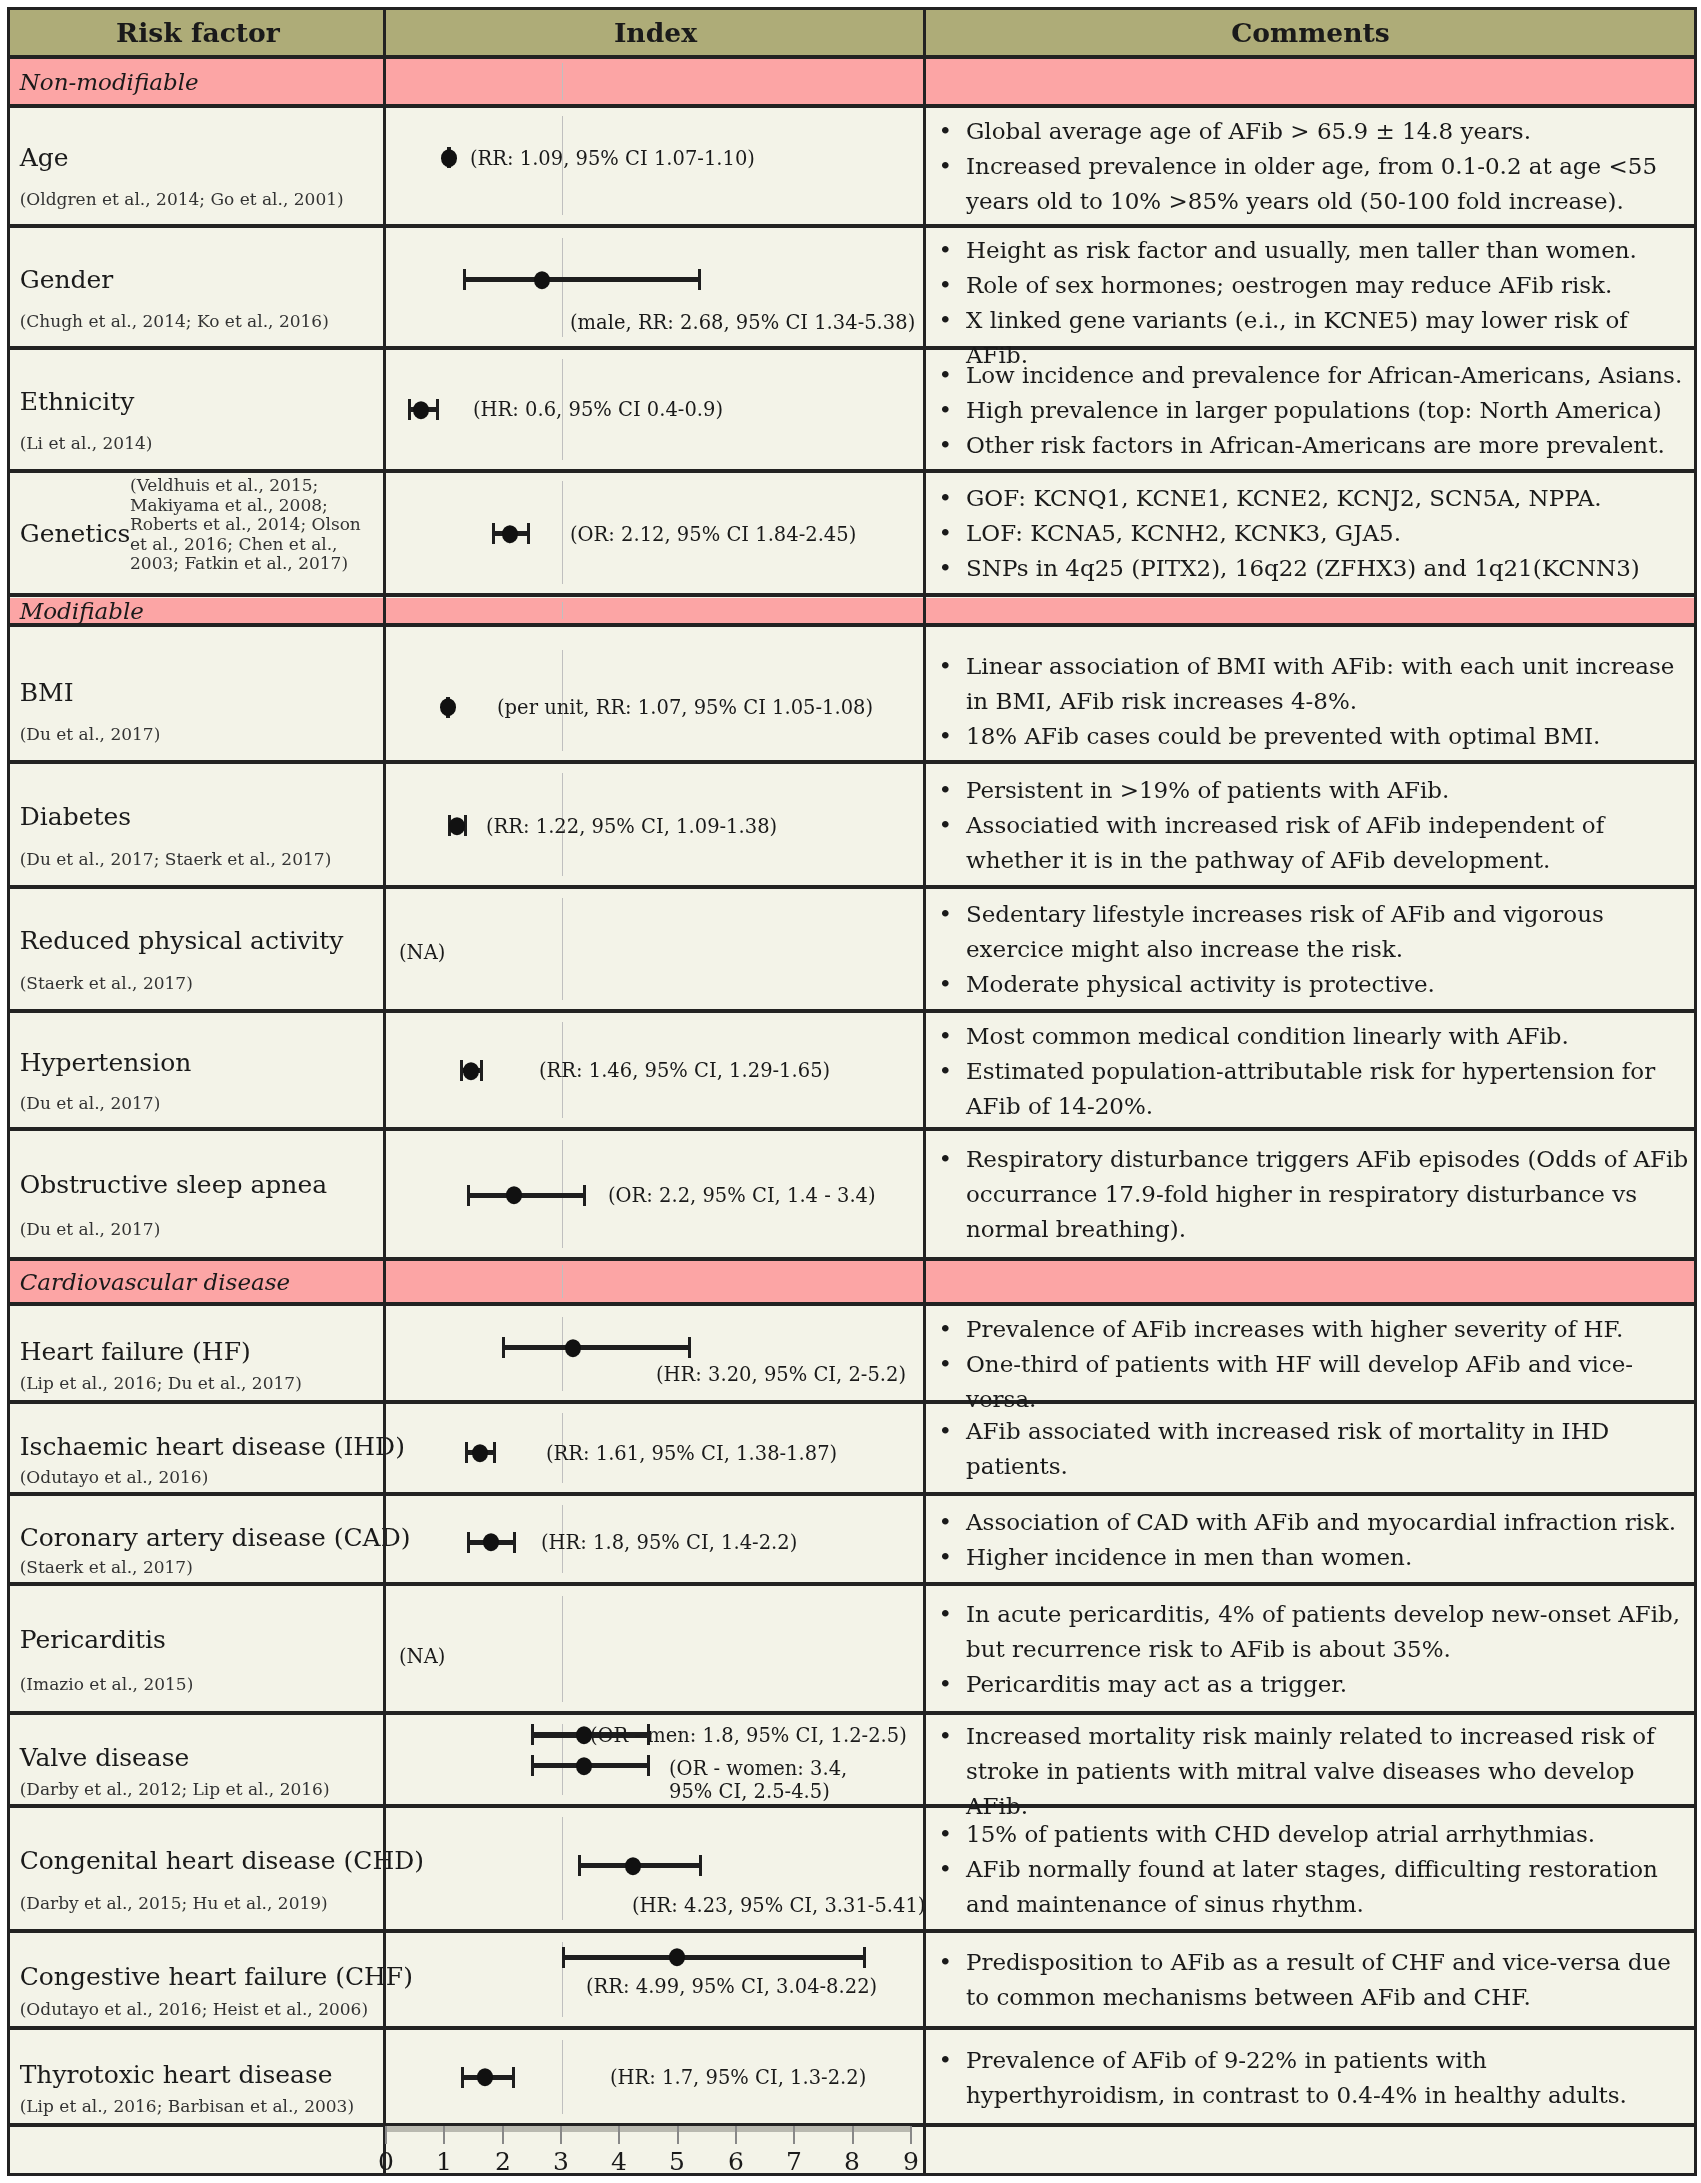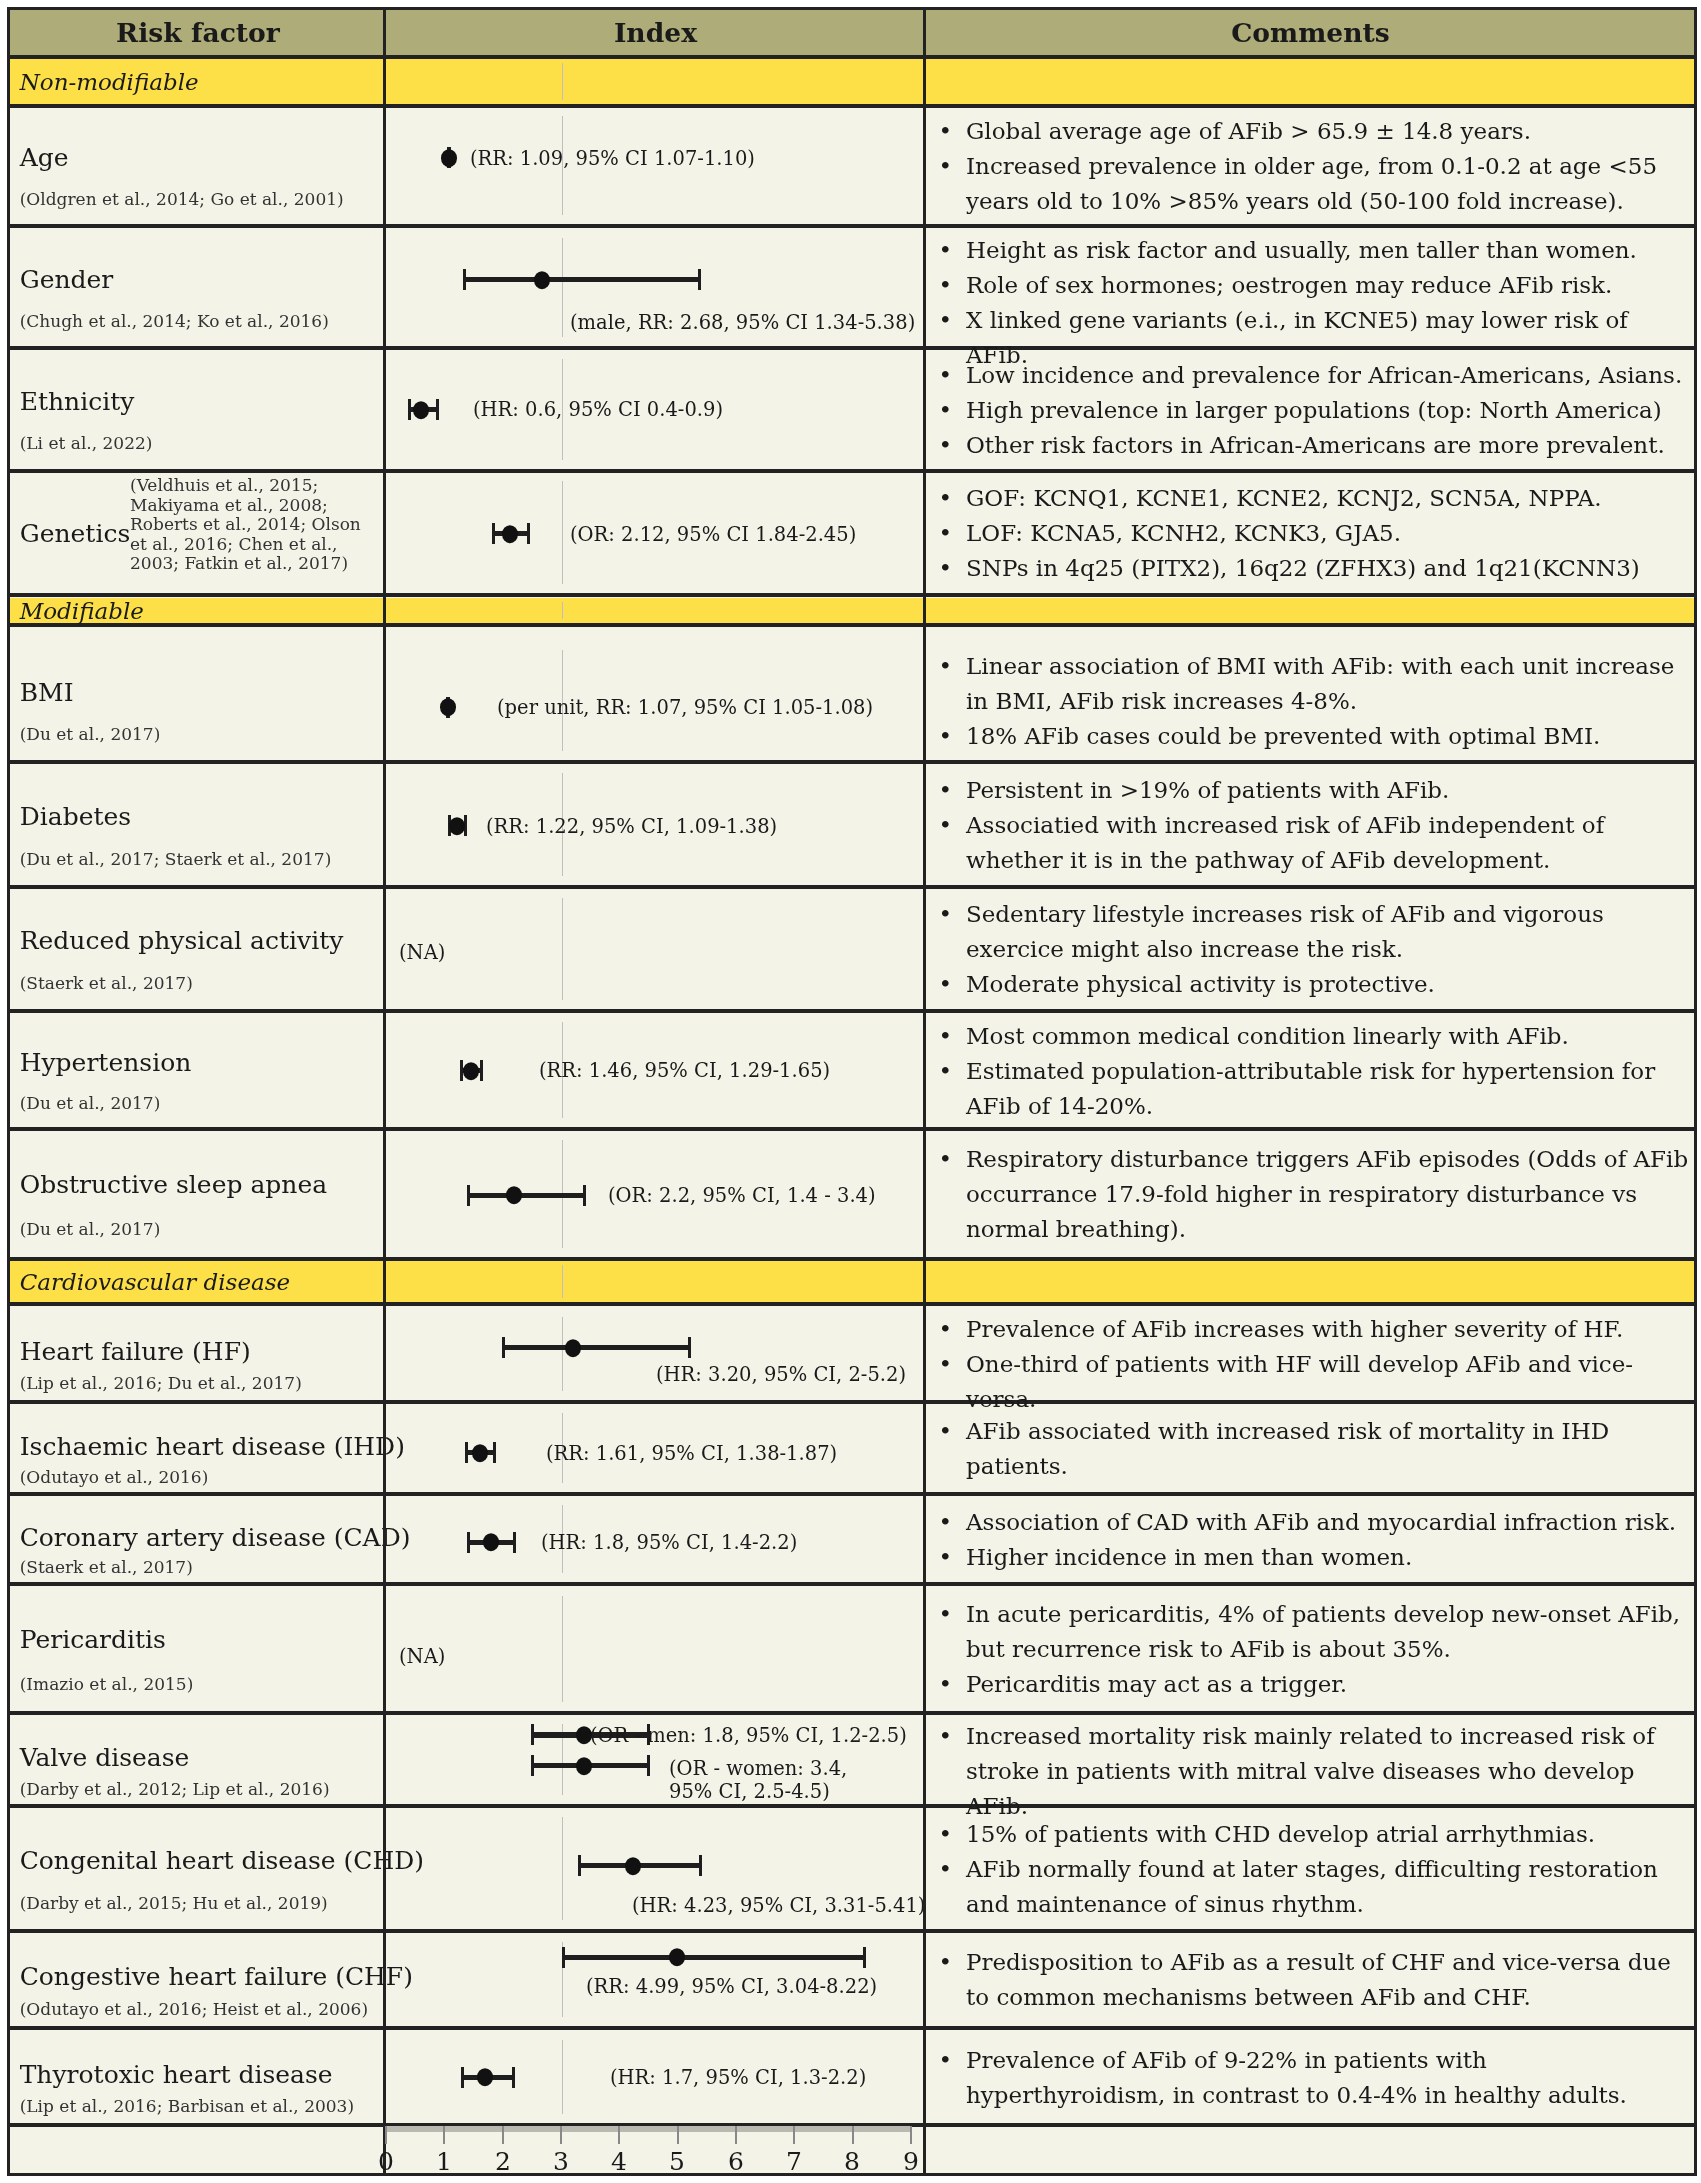--- a/index.html
+++ b/index.html
@@ -1,20 +1,20 @@
 <!DOCTYPE html>
 <html style="font-size:7px"><head>
 <meta charset="utf-8">
 <style>
   html, body { margin:0; padding:0; background:#ffffff; }
   body { width:1702px; height:2183px; position:relative; overflow:hidden; font-family:"DejaVu Serif","Liberation Serif",serif; color:#1a1a1a; }
   #tbl { position:absolute; left:7px; top:7px; width:1690px; height:2169px; background:#f3f3e8; border:3.5px solid #222; box-sizing:border-box; }
   .row { position:absolute; left:0; width:100%; box-sizing:border-box; border-bottom:4px solid #222; }
   .hdr { background:#aeac78; }
-  .sec { background:#fde047; }
+  .sec { background:#fca5a5; }
   .vline { position:absolute; top:0; bottom:0; width:2.7px; background:#222; }
   .hcell { position:absolute; top:0; height:100%; display:flex; align-items:center; justify-content:center; font-weight:bold; font-size:26.6px; }
   .seclabel { position:absolute; left:9.7px; top:0; height:100%; display:flex; align-items:center; font-style:italic; font-size:23px; }
   .rf-name { position:absolute; left:9.7px; font-size:25px; white-space:nowrap; }
   .rf-ref { position:absolute; left:9.7px; font-size:17px; color:#333; white-space:nowrap; }
   .gen-ref { position:absolute; left:120px; font-size:17px; color:#333; line-height:19.5px; width:248px; }
   .comments { position:absolute; left:925px; right:4.4px; font-size:23px; line-height:35px; }
   .comments ul { margin:0; padding:0 0 0 31px; list-style:none; }
   .comments li { position:relative; }
   .comments li::before { content:"\2022"; position:absolute; left:-27.5px; top:0; }
@@ -69,21 +69,21 @@
         <div class="comments" style="top: 3.5px;">
           <ul>
             <li>Height as risk factor and usually, men taller than women.</li>
             <li>Role of sex hormones; oestrogen may reduce AFib risk.</li>
             <li>X linked gene variants (e.i., in KCNE5) may lower risk of AFib.</li>
           </ul>
         </div>
       </div>
       <div class="row " style="top: 340px; height: 123px;">
         <div class="refline" style="top: 8.9px; bottom: 8.9px;"></div>
-        <div class="rf-ref" style="top: 83px;">(Li et al., 2022)</div>
+        <div class="rf-ref" style="top: 83px;">(Li et al., 2014)</div>
         <div class="rf-name" style="top: 37px;">Ethnicity</div>
         <div class="ci" style="left: 399px; width: 29px; top: 57px;"></div>
         <div class="pt" style="left: 411px; top: 60px;"></div>
         <div class="idx-label" style="left: 463px; top: 48px;">(HR: 0.6, 95% CI 0.4-0.9)</div>
         <div class="comments" style="top: 7.7px;">
           <ul>
             <li>Low incidence and prevalence for African-Americans, Asians.</li>
             <li>High prevalence in larger populations (top: North America)</li>
             <li>Other risk factors in African-Americans are more prevalent.</li>
           </ul>

